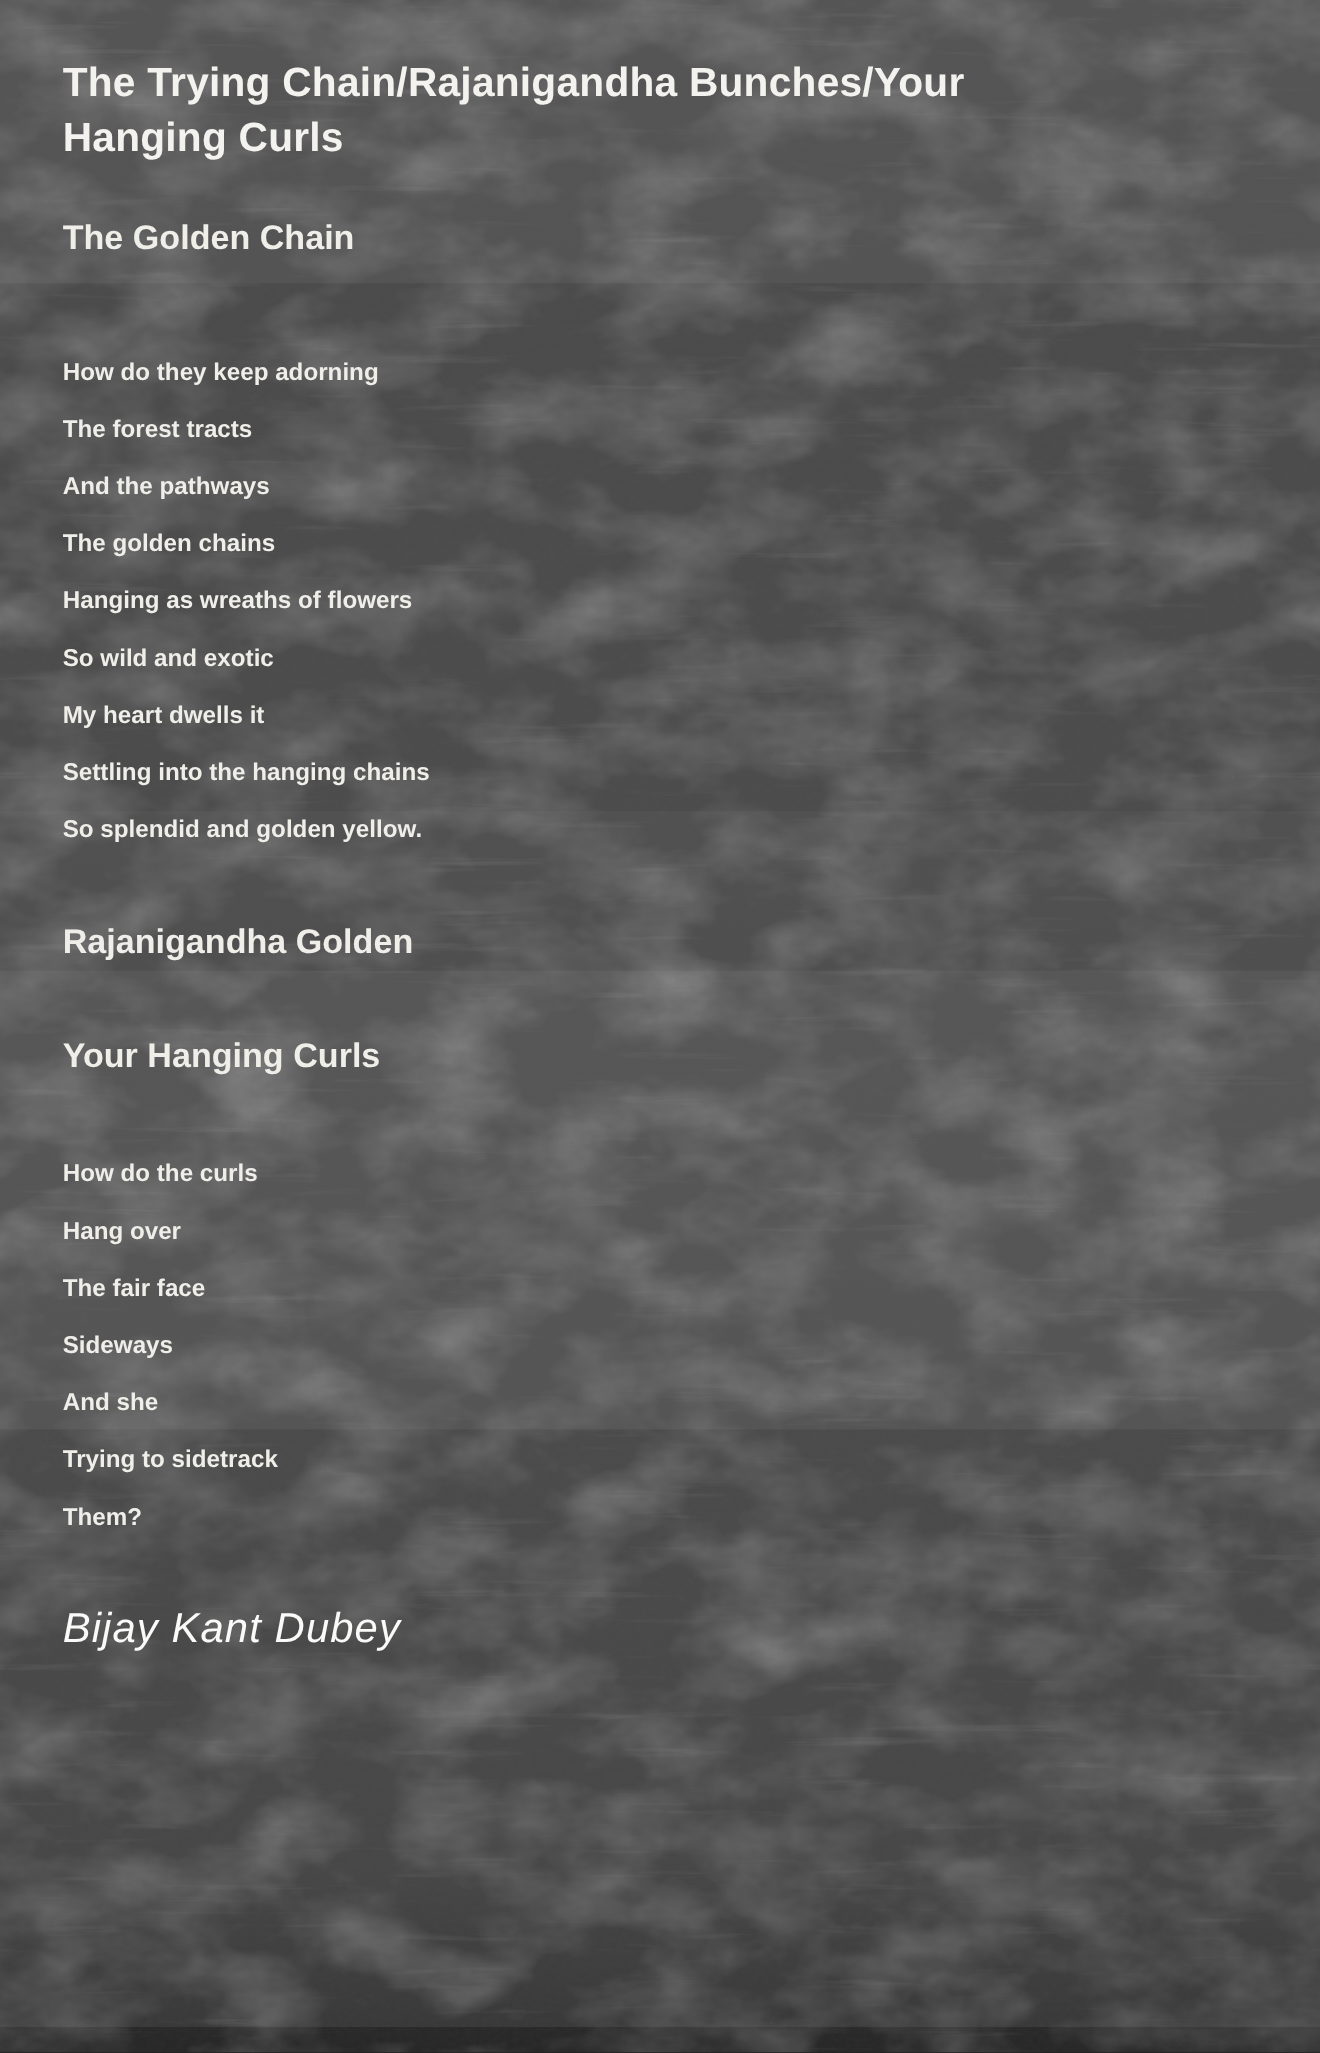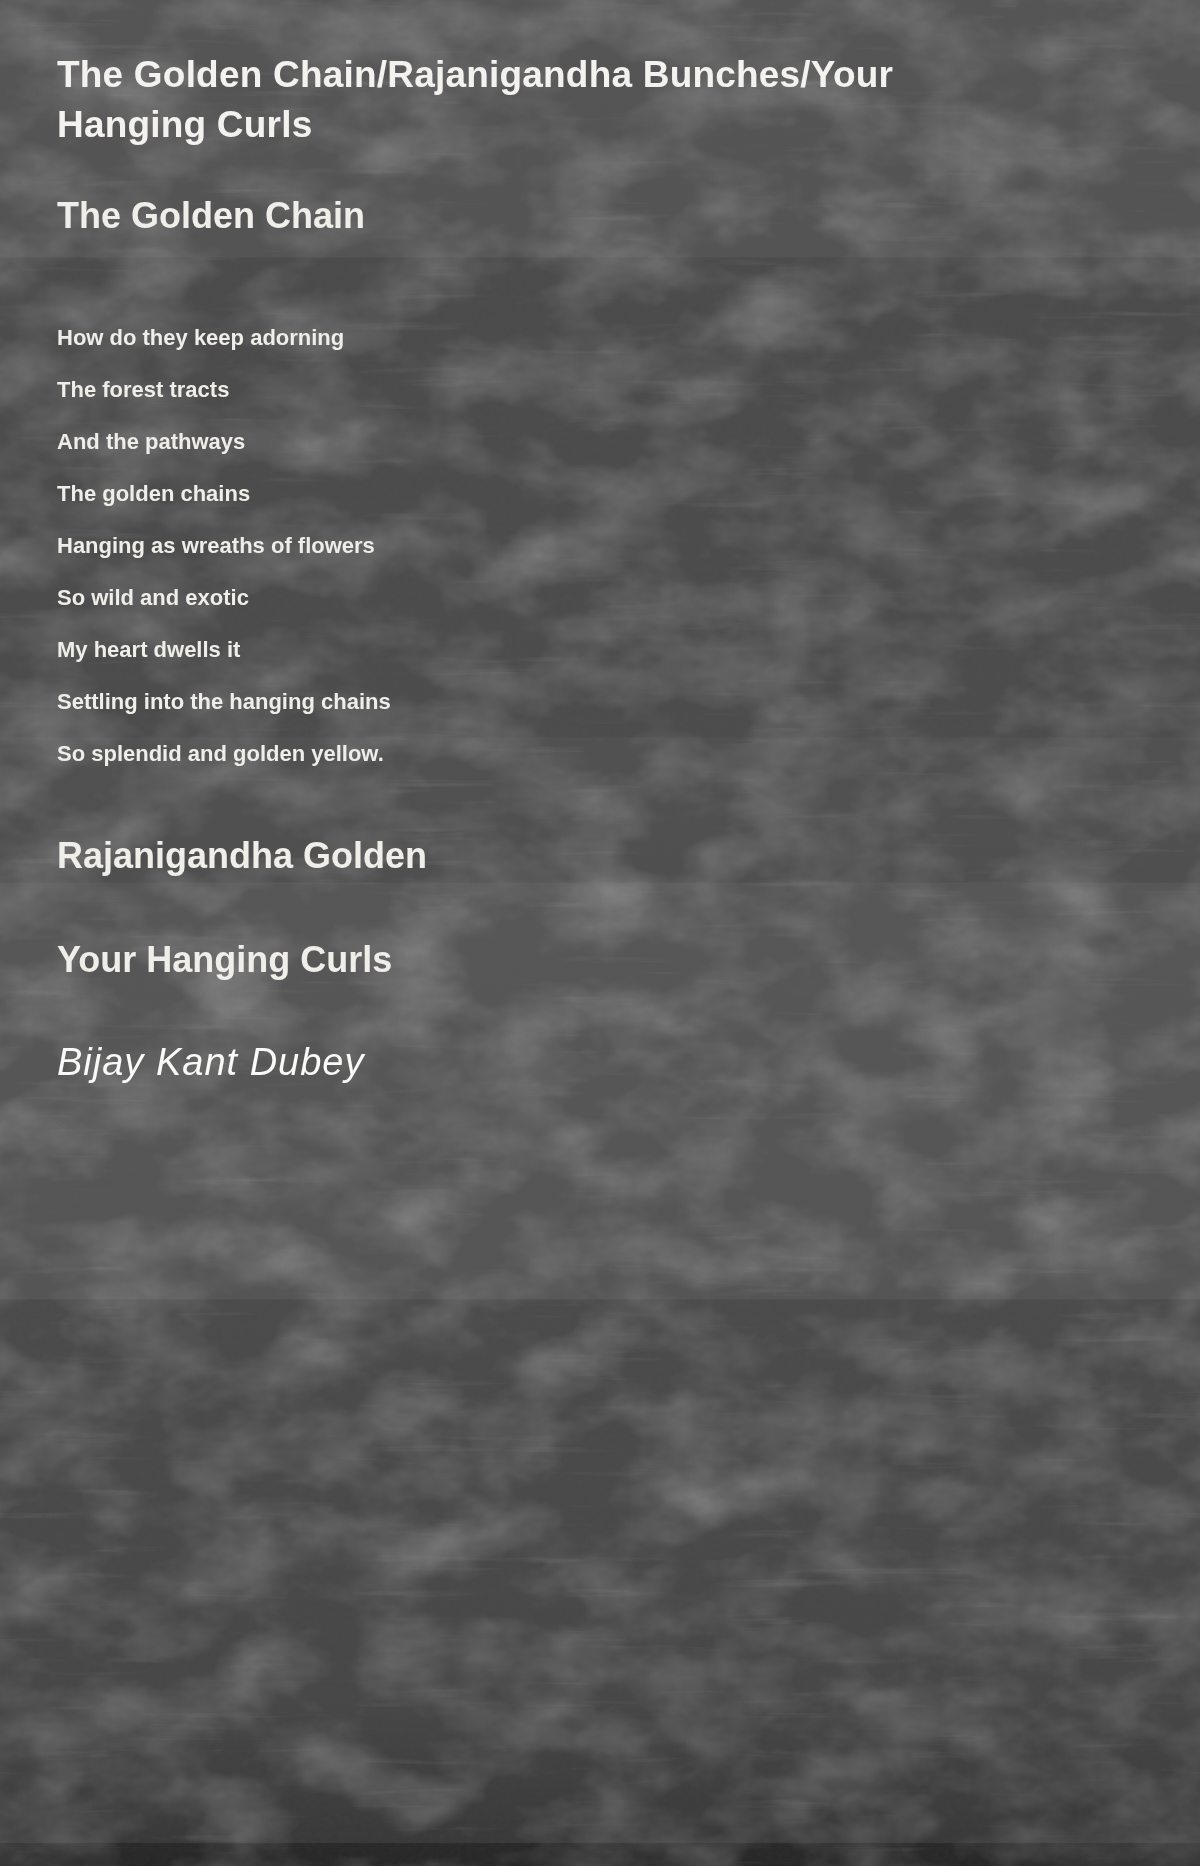--- a/index.html
+++ b/index.html
@@ -35,21 +35,21 @@
     width: 880px;
     font-size: 37px;
     font-weight: bold;
     line-height: 50px;
     color: #f3f2ee;
     white-space: pre-line;
     letter-spacing: 0.2px;
   }
   .section-heading {
     margin: 0;
-    font-size: 36px;
+    font-size: 31px;
     font-weight: bold;
     line-height: 52px;
     color: #efeee9;
   }
   .stanza {
     margin: 0;
     font-size: 22px;
     font-weight: bold;
     line-height: 52px;
     color: #efeee9;
@@ -100,21 +100,21 @@
                   0 0 0 0.25 0"></feColorMatrix>
       </filter>
     </defs>
     <rect width="1200" height="1866" filter="url(#plaster)" opacity="0.34"></rect>
     <rect width="1200" height="1866" filter="url(#streaks)" opacity="0.18"></rect>
     <rect width="1200" height="1866" filter="url(#grain)" opacity="0.5"></rect>
   </svg>
 
   <div class="content">
 
-    <h1 class="poem-title">The Golden Chain/Rajanigandha Bunches/Your
+    <h1 class="poem-title">The Trying Chain/Rajanigandha Bunches/Your
 Hanging Curls</h1>
 
     <section>
       <h2 class="section-heading mt-h1">The Golden Chain</h2>
       <div class="stanza mt-s1">How do they keep adorning
 The forest tracts
 And the pathways
 The golden chains
 Hanging as wreaths of flowers
 So wild and exotic
@@ -122,18 +122,25 @@
 Settling into the hanging chains
 So splendid and golden yellow.</div>
     </section>
 
     <section>
       <h2 class="section-heading mt-h2">Rajanigandha Golden</h2>
     </section>
 
     <section>
       <h2 class="section-heading mt-h3">Your Hanging Curls</h2>
+      <div class="stanza mt-s3">How do the curls
+Hang over
+The fair face
+Sideways
+And she
+Trying to sidetrack
+Them?</div>
     </section>
 
     <div class="author-signature">Bijay Kant Dubey</div>
 
   </div>
 </div>
 
 </body></html>

